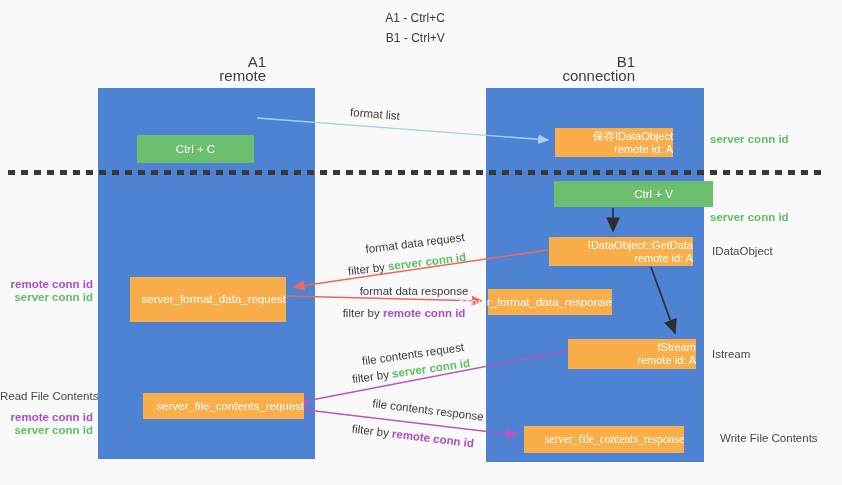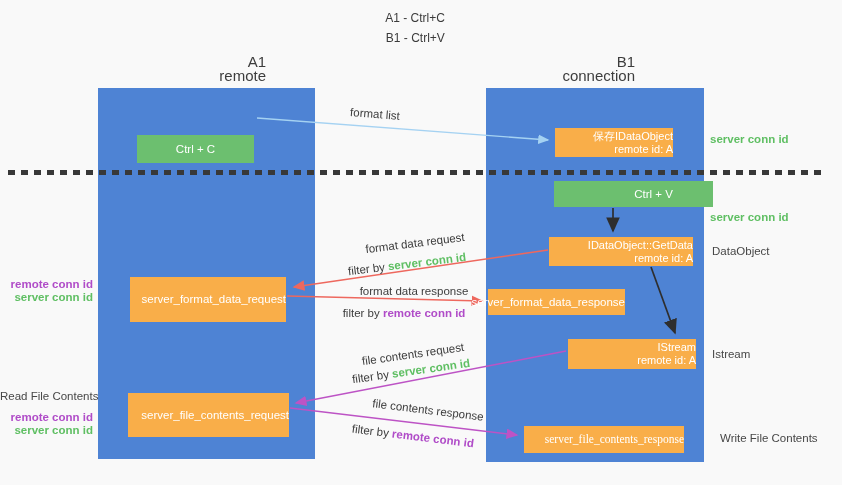--- a/index.html
+++ b/index.html
@@ -85,30 +85,30 @@
 
   <div class="node orange" style="left:549px;top:237px;width:128px;height:29px;font-size:11px;padding-left:16px;">
     <span>IDataObject::GetData</span>
     <span>remote id: A</span>
   </div>
 
   <div class="node orange" style="left:130px;top:277px;width:156px;height:45px;">
     <span>server_format_data_request</span>
   </div>
 
-  <div class="node orange" style="left:488px;top:289px;width:124px;height:26px;padding-left:13px;">
+  <div class="node orange" style="left:488px;top:289px;width:124px;height:26px;">
     <span>server_format_data_response</span>
   </div>
 
   <div class="node orange" style="left:568px;top:339px;width:128px;height:30px;font-size:11px;">
     <span>IStream</span>
     <span>remote id: A</span>
   </div>
 
-  <div class="node orange" style="left:128px;top:393px;width:161px;height:44px;">
+  <div class="node orange" style="left:143px;top:393px;width:161px;height:26px;">
     <span>server_file_contents_request</span>
   </div>
 
   <div class="node orange" style="left:524px;top:426px;width:160px;height:27px;font-family:Liberation Serif, serif;">
     <span>server_file_contents_response</span>
   </div>
 
   <div class="flbl" style="left:375px;top:114px;transform:translate(-50%,-50%) rotate(4.5deg);">format list</div>
 
   <div class="flbl" style="left:415px;top:243px;transform:translate(-50%,-50%) rotate(-7deg);">format data request</div>
@@ -134,21 +134,21 @@
 
   <div class="flbl" style="left:428px;top:410px;transform:translate(-50%,-50%) rotate(7deg);">file contents response</div>
 
   <div class="flbl" style="left:413px;top:436px;transform:translate(-50%,-50%) rotate(7deg);">
     <span>filter by</span>
     <span class="bold-purple">remote conn id</span>
   </div>
 
   <div class="sideL bold-green" style="left:710px;top:133px;">server conn id</div>
   <div class="sideL bold-green" style="left:710px;top:211px;">server conn id</div>
-  <div class="sideL gray" style="left:712px;top:245px;">DataObject</div>
+  <div class="sideL gray" style="left:712px;top:245px;">IDataObject</div>
   <div class="sideL gray" style="left:712px;top:348px;">Istream</div>
   <div class="sideL gray" style="left:720px;top:432px;text-align:center;">Write File Contents</div>
 
   <div class="sideL" style="left:0;top:278px;width:93px;text-align:right;">
     <div class="bold-purple">remote conn id</div>
     <div class="bold-green">server conn id</div>
   </div>
   <div class="sideL gray" style="left:0;top:390px;width:92px;text-align:right;">Read File Contents</div>
   <div class="sideL" style="left:0;top:411px;width:93px;text-align:right;">
     <div class="bold-purple">remote conn id</div>

